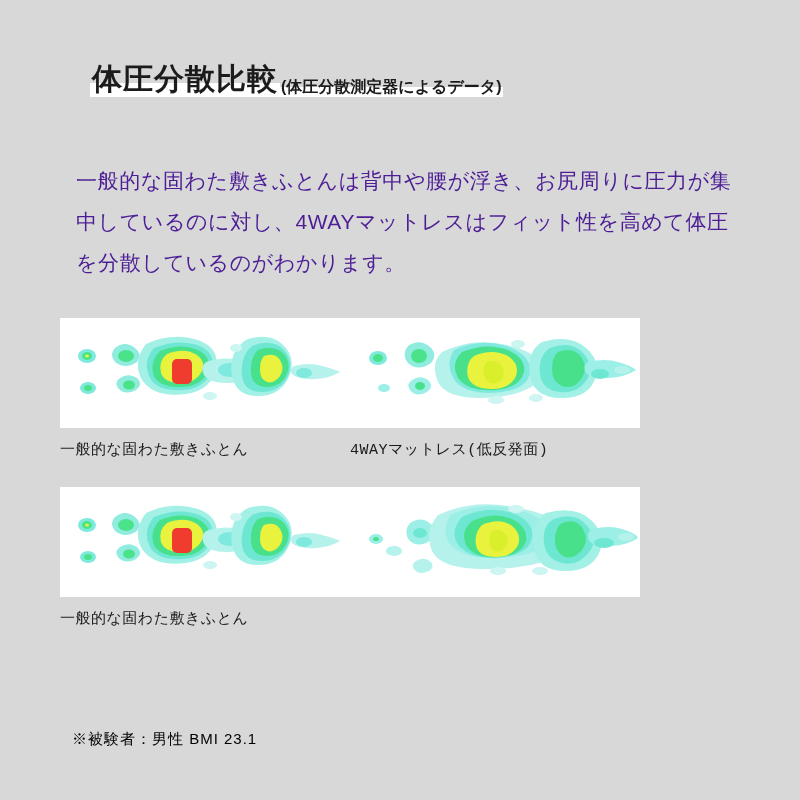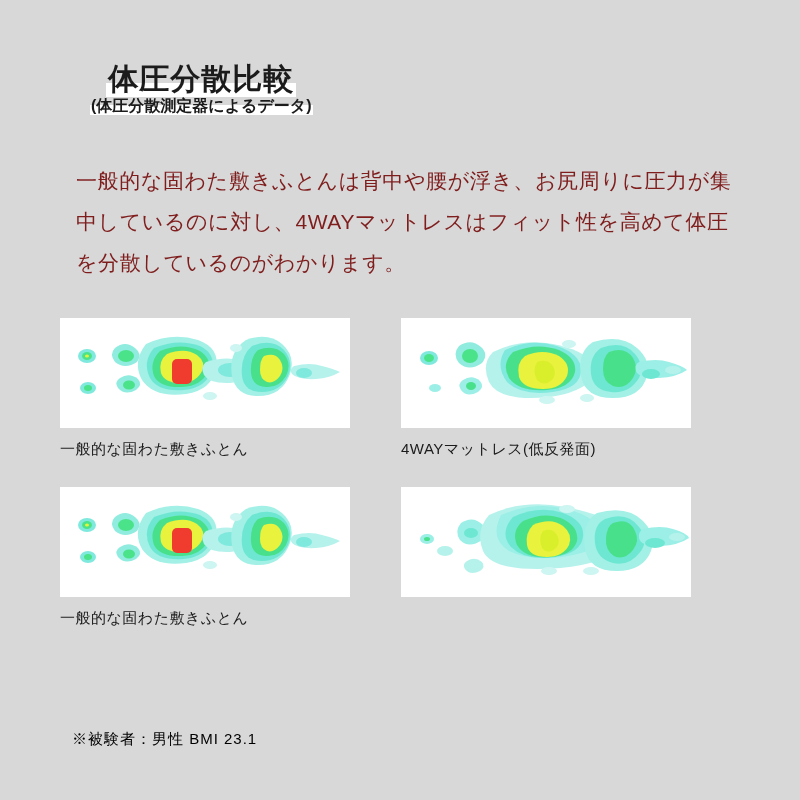--- a/index.html
+++ b/index.html
@@ -20,22 +20,21 @@
     height: 800px;
     box-sizing: border-box;
   }
 
   
   .title-wrap {
     position: absolute;
     left: 90px;
     top: 62px;
     display: flex;
-    align-items: center;
-    flex-direction: column;
+    align-items: flex-end;
   }
   .title-main {
     font-size: 30px;
     font-weight: bold;
     letter-spacing: 1px;
     color: #1b1b1b;
     background: linear-gradient(to top, #ffffff 0 14px, rgba(255,255,255,0) 14px 100%);
     padding: 0 2px;
     line-height: 1.15;
   }
@@ -50,34 +49,34 @@
 
   
   .lead {
     position: absolute;
     left: 76px;
     top: 140px;
     width: 660px;
     font-size: 21px;
     line-height: 1.95;
     letter-spacing: 0.6px;
-    color: #7f1d1d;
+    color: #4c1d95;
   }
 
   
   .grid {
     position: absolute;
     left: 60px;
     top: 318px;
     width: 690px;
   }
   .row {
     display: flex;
-    gap: 51px;
     margin-bottom: 28px;
+    font-family: Liberation Mono, monospace;
   }
   .fig {
     width: 290px;
   }
   .fig-img {
     width: 290px;
     height: 110px;
     background: #ffffff;
     position: relative;
     overflow: hidden;

